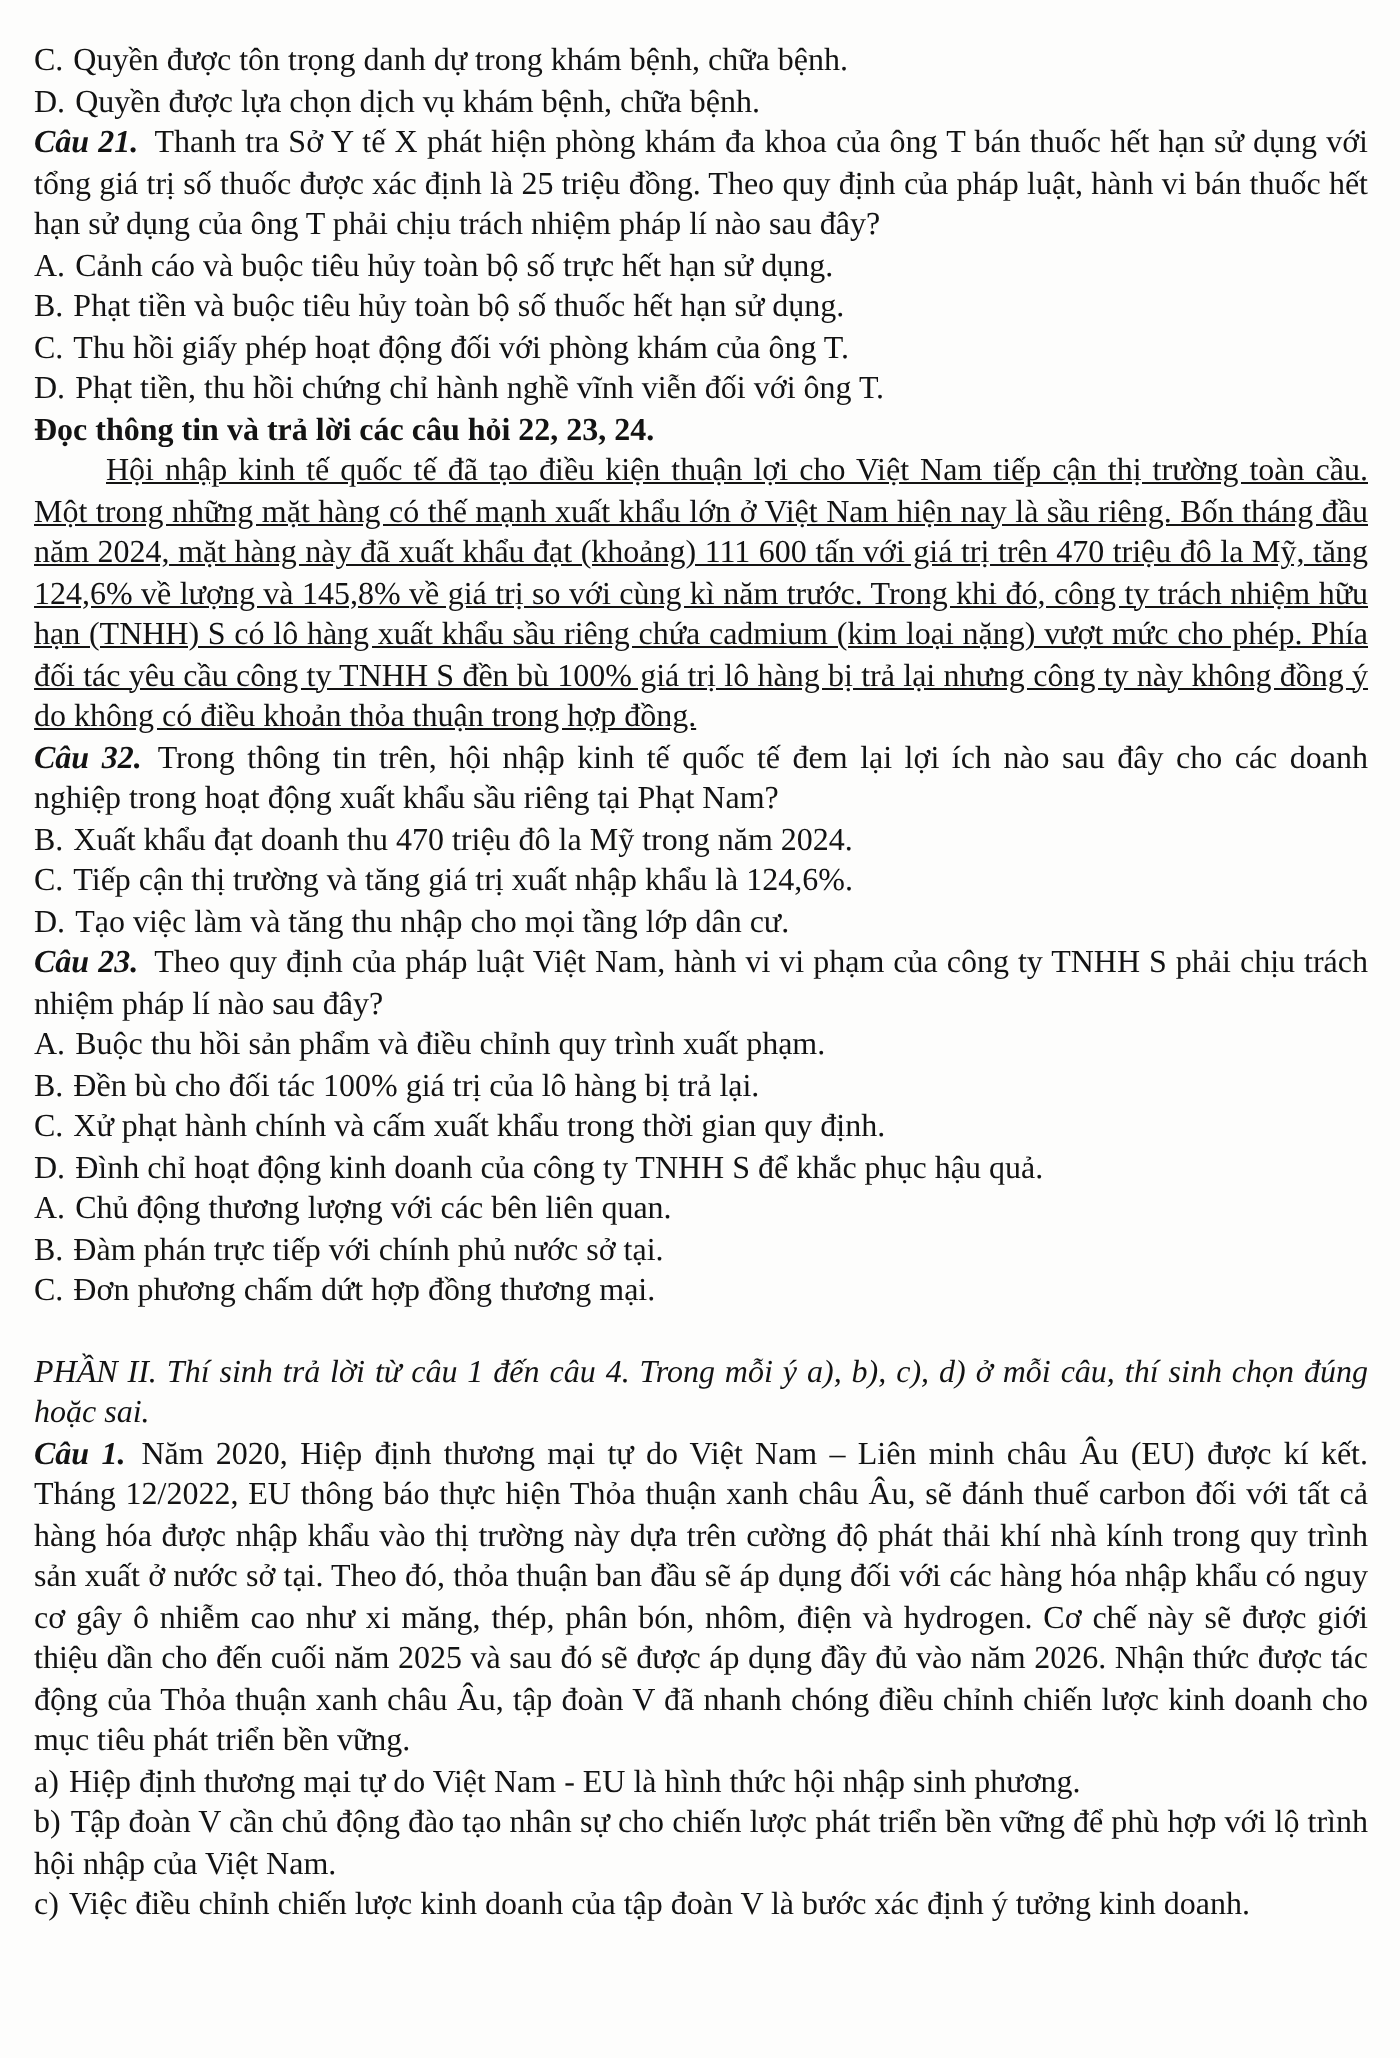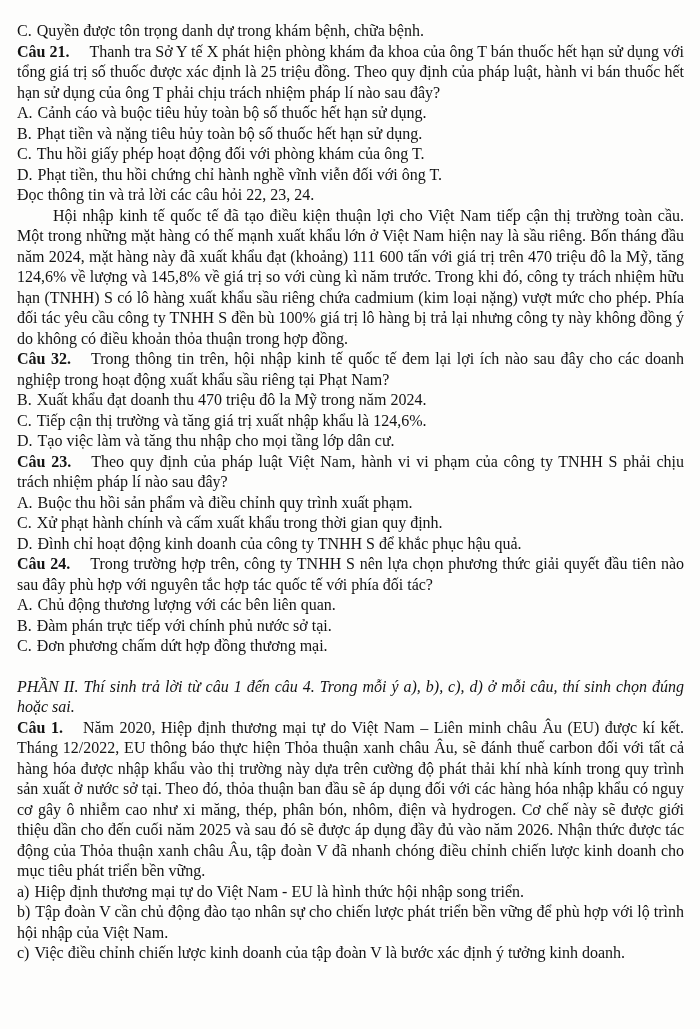--- a/index.html
+++ b/index.html
@@ -14,47 +14,50 @@
     line-height: 20.5px;
   }
   .page {
     padding: 21px 16px 0 17px;
   }
   p, .para, .option, .stem, .item {
     margin: 0;
     padding: 0;
     text-align: justify;
   }
-  .q-num { font-weight: bold; margin-right: 20px; }
+  .q-num { font-weight: bold; margin-right: 8px; font-style: italic; }
   .opt-label { margin-right: 5px; }
   .item-label { margin-right: 5px; }
-  .reading-instruction { font-weight: normal; }
-  .passage { text-indent: 36px; }
+  .reading-instruction { font-weight: bold; }
+  .passage { text-indent: 36px; text-decoration: underline; }
   .part-heading { text-align: justify; }
   .part-heading .ph-bold { font-weight: normal; font-style: italic; margin-right: 5px; }
   .part-heading .ph-rest { font-style: italic; }
   .gap-line { height: 20px; }
 </style>
 </head>
 <body>
 
 <div class="page">
 
   <div class="option">
     <span class="opt-label">C.</span><span>Quyền được tôn trọng danh dự trong khám bệnh, chữa bệnh.</span>
   </div>
+  <div class="option">
+    <span class="opt-label">D.</span><span>Quyền được lựa chọn dịch vụ khám bệnh, chữa bệnh.</span>
+  </div>
 
   <p class="stem">
     <span class="q-num">Câu 21.</span><span>Thanh tra Sở Y tế X phát hiện phòng khám đa khoa của ông T bán thuốc hết hạn sử dụng với tổng giá trị số thuốc được xác định là 25 triệu đồng. Theo quy định của pháp luật, hành vi bán thuốc hết hạn sử dụng của ông T phải chịu trách nhiệm pháp lí nào sau đây?</span>
   </p>
   <div class="option">
-    <span class="opt-label">A.</span><span>Cảnh cáo và buộc tiêu hủy toàn bộ số thuốc hết hạn sử dụng.</span>
+    <span class="opt-label">A.</span><span>Cảnh cáo và buộc tiêu hủy toàn bộ số trực hết hạn sử dụng.</span>
   </div>
   <div class="option">
-    <span class="opt-label">B.</span><span>Phạt tiền và nặng tiêu hủy toàn bộ số thuốc hết hạn sử dụng.</span>
+    <span class="opt-label">B.</span><span>Phạt tiền và buộc tiêu hủy toàn bộ số thuốc hết hạn sử dụng.</span>
   </div>
   <div class="option">
     <span class="opt-label">C.</span><span>Thu hồi giấy phép hoạt động đối với phòng khám của ông T.</span>
   </div>
   <div class="option">
     <span class="opt-label">D.</span><span>Phạt tiền, thu hồi chứng chỉ hành nghề vĩnh viễn đối với ông T.</span>
   </div>
 
   <div class="reading-instruction">Đọc thông tin và trả lời các câu hỏi 22, 23, 24.</div>
 
@@ -73,50 +76,50 @@
     <span class="opt-label">D.</span><span>Tạo việc làm và tăng thu nhập cho mọi tầng lớp dân cư.</span>
   </div>
 
   <p class="stem">
     <span class="q-num">Câu 23.</span><span>Theo quy định của pháp luật Việt Nam, hành vi vi phạm của công ty TNHH S phải chịu trách nhiệm pháp lí nào sau đây?</span>
   </p>
   <div class="option">
     <span class="opt-label">A.</span><span>Buộc thu hồi sản phẩm và điều chỉnh quy trình xuất phạm.</span>
   </div>
   <div class="option">
+    <span class="opt-label">B.</span><span>Đền bù cho đối tác 100% giá trị của lô hàng bị trả lại.</span>
+  </div>
+  <div class="option">
     <span class="opt-label">C.</span><span>Xử phạt hành chính và cấm xuất khẩu trong thời gian quy định.</span>
   </div>
   <div class="option">
     <span class="opt-label">D.</span><span>Đình chỉ hoạt động kinh doanh của công ty TNHH S để khắc phục hậu quả.</span>
   </div>
 
-  <p class="stem">
-    <span class="q-num">Câu 24.</span><span>Trong trường hợp trên, công ty TNHH S nên lựa chọn phương thức giải quyết đầu tiên nào sau đây phù hợp với nguyên tắc hợp tác quốc tế với phía đối tác?</span>
-  </p>
   <div class="option">
     <span class="opt-label">A.</span><span>Chủ động thương lượng với các bên liên quan.</span>
   </div>
   <div class="option">
     <span class="opt-label">B.</span><span>Đàm phán trực tiếp với chính phủ nước sở tại.</span>
   </div>
   <div class="option">
     <span class="opt-label">C.</span><span>Đơn phương chấm dứt hợp đồng thương mại.</span>
   </div>
 
   <div class="gap-line"></div>
 
   <p class="part-heading">
     <span class="ph-bold">PHẦN II.</span><span class="ph-rest">Thí sinh trả lời từ câu 1 đến câu 4. Trong mỗi ý a), b), c), d) ở mỗi câu, thí sinh chọn đúng hoặc sai.</span>
   </p>
 
   <p class="stem">
     <span class="q-num">Câu 1.</span><span>Năm 2020, Hiệp định thương mại tự do Việt Nam – Liên minh châu Âu (EU) được kí kết. Tháng 12/2022, EU thông báo thực hiện Thỏa thuận xanh châu Âu, sẽ đánh thuế carbon đối với tất cả hàng hóa được nhập khẩu vào thị trường này dựa trên cường độ phát thải khí nhà kính trong quy trình sản xuất ở nước sở tại. Theo đó, thỏa thuận ban đầu sẽ áp dụng đối với các hàng hóa nhập khẩu có nguy cơ gây ô nhiễm cao như xi măng, thép, phân bón, nhôm, điện và hydrogen. Cơ chế này sẽ được giới thiệu dần cho đến cuối năm 2025 và sau đó sẽ được áp dụng đầy đủ vào năm 2026. Nhận thức được tác động của Thỏa thuận xanh châu Âu, tập đoàn V đã nhanh chóng điều chỉnh chiến lược kinh doanh cho mục tiêu phát triển bền vững.</span>
   </p>
   <div class="item">
-    <span class="item-label">a)</span><span>Hiệp định thương mại tự do Việt Nam - EU là hình thức hội nhập song triển.</span>
+    <span class="item-label">a)</span><span>Hiệp định thương mại tự do Việt Nam - EU là hình thức hội nhập sinh phương.</span>
   </div>
   <div class="item">
     <span class="item-label">b)</span><span>Tập đoàn V cần chủ động đào tạo nhân sự cho chiến lược phát triển bền vững để phù hợp với lộ trình hội nhập của Việt Nam.</span>
   </div>
   <div class="item">
     <span class="item-label">c)</span><span>Việc điều chỉnh chiến lược kinh doanh của tập đoàn V là bước xác định ý tưởng kinh doanh.</span>
   </div>
 
 </div>
 

